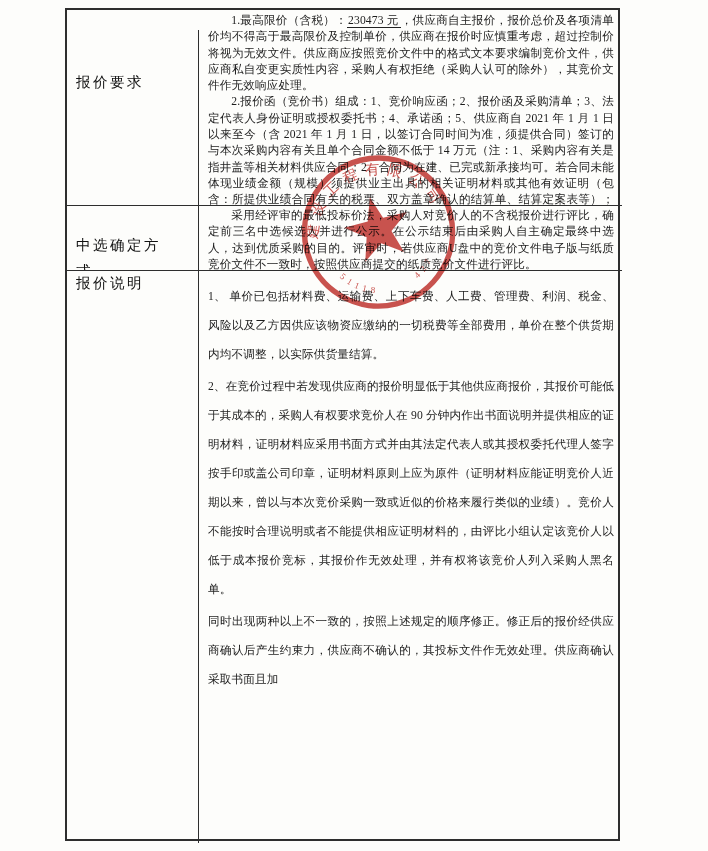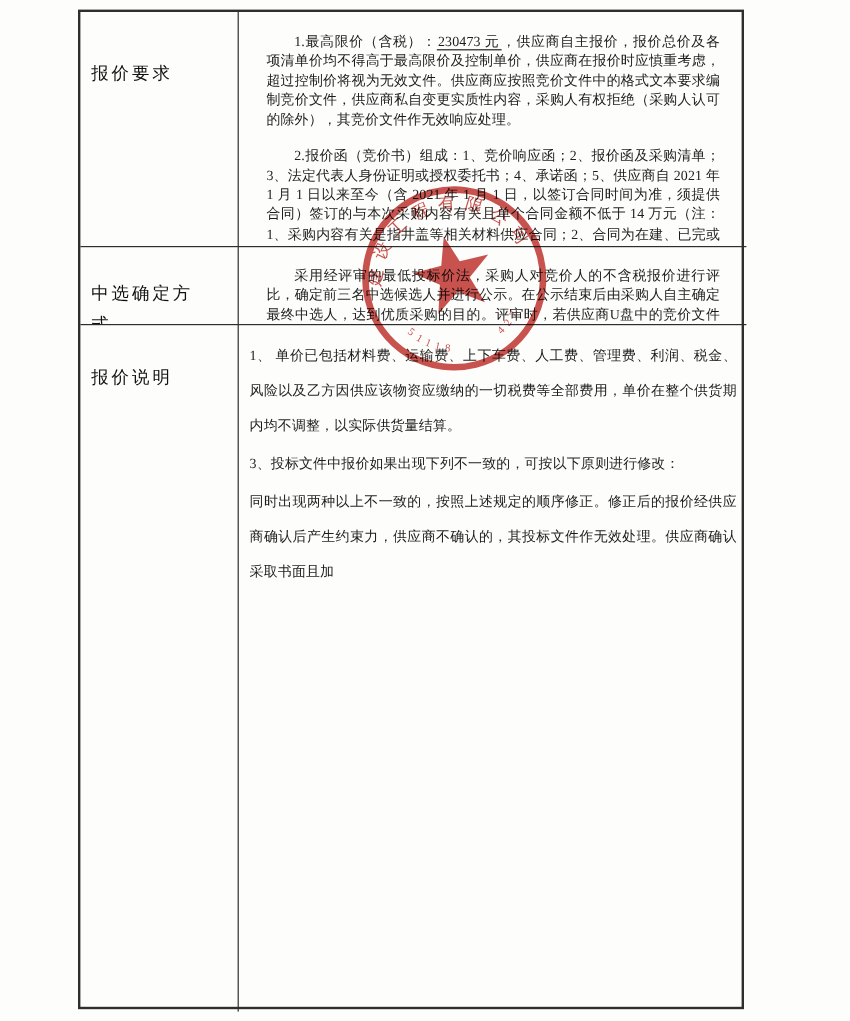--- a/index.html
+++ b/index.html
@@ -24,32 +24,32 @@
   .cell{box-sizing:border-box;overflow:hidden;}
   .label-cell{
     border-right:1.4px solid #2e2e2e;
     padding-left:9px;
     font-size:14.5px;
     letter-spacing:2.5px;
     line-height:24px;
     color:#111;
   }
   .label-cell .label-text{display:inline-block;width:95px;}
-  .lab-r1{padding-top:40px;}
+  .lab-r1{padding-top:40px;margin-top:20px;}
   .lab-r2{padding-top:26px;line-height:26px;}
-  .lab-r3{padding-top:32px;}
+  .lab-r3{padding-top:0;}
   .content-cell{
     padding:3px 8px 0 9px;
     font-size:11.6px;
     line-height:16.3px;
     text-align:justify;
     letter-spacing:0.15px;
   }
   .row-border{border-top:1.4px solid #2e2e2e;}
-  .content-cell p{margin:14px;}
+  .content-cell p{margin:0;}
   .indent{text-indent:2em;}
   .c-r2{padding-top:2px;line-height:16.4px;}
   .c-r3{padding-top:11px;line-height:29px;}
   .c-r3 p{margin:0 0 3px 0;}
   .uline{border-bottom:1px solid #222;padding:0 2px 0 1px;}
   
   .seal{
     position:absolute;left:293px;top:148px;width:172px;height:172px;
     transform:rotate(-14deg);
     opacity:0.82;
@@ -78,21 +78,21 @@
     </div>
     <div class="cell content-cell c-r2 row-border">
       <p class="indent">采用经评审的最低投标价法，采购人对竞价人的不含税报价进行评比，确定前三名中选候选人并进行公示。在公示结束后由采购人自主确定最终中选人，达到优质采购的目的。评审时，若供应商U盘中的竞价文件电子版与纸质竞价文件不一致时，按照供应商提交的纸质竞价文件进行评比。</p>
     </div>
 
     <div class="cell label-cell lab-r3 row-border">
       <span class="label-text">报价说明</span>
     </div>
     <div class="cell content-cell c-r3 row-border">
       <p>1、 单价已包括材料费、运输费、上下车费、人工费、管理费、利润、税金、风险以及乙方因供应该物资应缴纳的一切税费等全部费用，单价在整个供货期内均不调整，以实际供货量结算。</p>
-      <p>3、投标文件中报价如果出现下列不一致的，可按以下原则进行修改：</p>
+      <p>2、在竞价过程中若发现供应商的报价明显低于其他供应商报价，其报价可能低于其成本的，采购人有权要求竞价人在 90 分钟内作出书面说明并提供相应的证明材料，证明材料应采用书面方式并由其法定代表人或其授权委托代理人签字按手印或盖公司印章，证明材料原则上应为原件（证明材料应能证明竞价人近期以来，曾以与本次竞价采购一致或近似的价格来履行类似的业绩）。竞价人不能按时合理说明或者不能提供相应证明材料的，由评比小组认定该竞价人以低于成本报价竞标，其报价作无效处理，并有权将该竞价人列入采购人黑名单。</p>
       <p>同时出现两种以上不一致的，按照上述规定的顺序修正。修正后的报价经供应商确认后产生约束力，供应商不确认的，其投标文件作无效处理。供应商确认采取书面且加</p>
     </div>
 
   </div>
 
   <svg class="seal" viewBox="0 0 172 172">
     <defs>
       <path id="arcTop" d="M 24,88 A 62,62 0 0 1 148,88"></path>
       <path id="arcBottom" d="M 29,98 A 58,58 0 0 0 143,98"></path>
     </defs>

